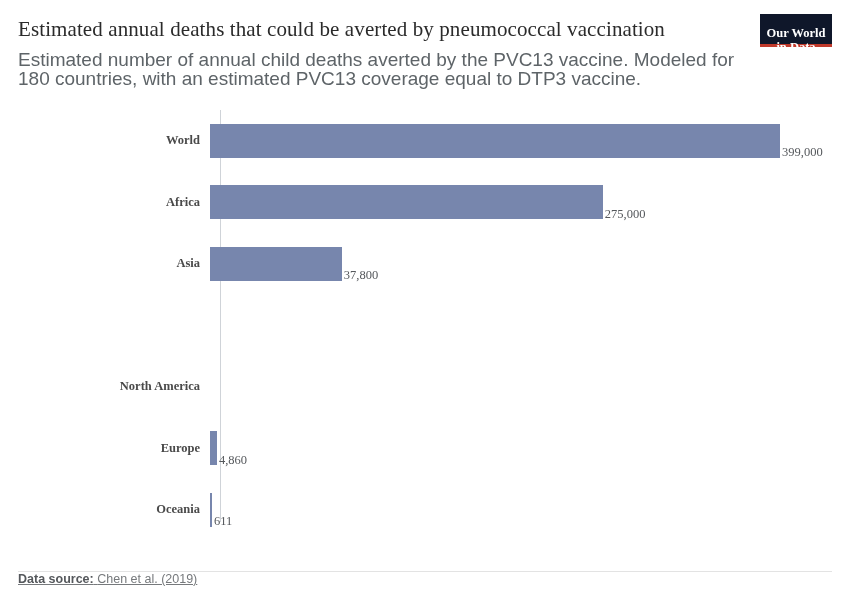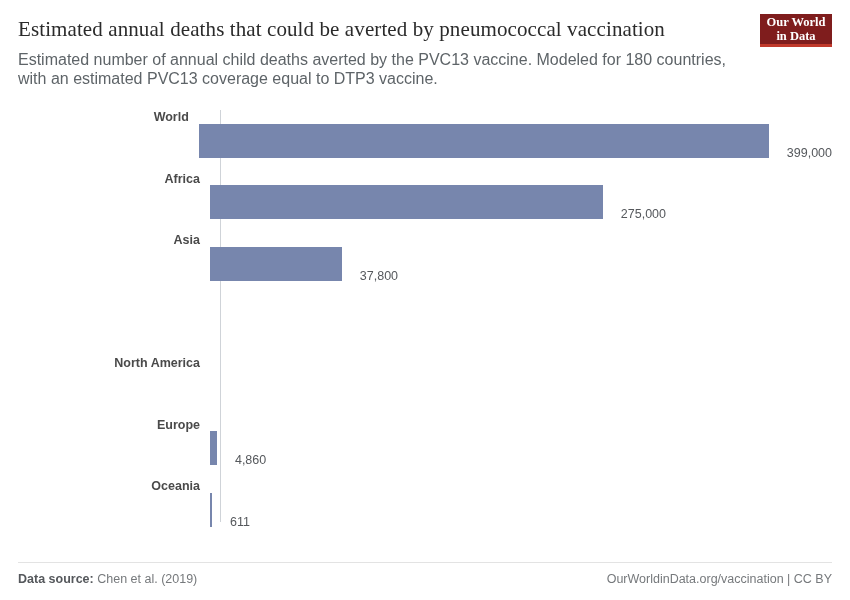--- a/index.html
+++ b/index.html
@@ -28,58 +28,59 @@
   .title {
     font-family: "Liberation Serif", serif;
     font-size: 21px;
     line-height: 30px;
     font-weight: 400;
     color: #2b2b2b;
     margin: 0 0 6px 0;
     letter-spacing: 0.1px;
   }
   .subtitle {
-    font-size: 16px;
+    font-size: 19px;
     line-height: 19px;
     color: #5e6468;
     margin: 0;
     max-width: 790px;
   }
   .logo {
     position: absolute;
     top: 0px;
     right: 0px;
     width: 72px;
     height: 33px;
-    background: #7f1d1d;
+    background: #0f172a;
     color: #ffffff;
     font-family: "Liberation Serif", serif;
     font-weight: bold;
     font-size: 12.5px;
     line-height: 14px;
     text-align: center;
-    padding-top: 1px;
+    padding-top: 12px;
     box-sizing: border-box;
     border-bottom: 3px solid #c0392b;
   }
   .logo span {
     display: block;
   }
   .chart-area {
     position: relative;
     margin-top: 22px;
     height: 412px;
   }
   .rows {
     position: relative;
   }
   .row {
     display: flex;
-    align-items: flex-start;
+    align-items: center;
     height: 61.5px;
+    font-family: Liberation Serif, serif;
   }
   .cat-label {
     width: 192px;
     text-align: right;
     padding-right: 10px;
     box-sizing: border-box;
     font-size: 12.5px;
     font-weight: bold;
     color: #4a4a4a;
     white-space: nowrap;
@@ -91,43 +92,44 @@
     height: 100%;
     position: relative;
   }
   .bar {
     background: #7786ad;
     height: 34px;
   }
   .bar-value {
     font-size: 12.5px;
     color: #55585c;
-    padding-left: 18px;
+    padding-left: 2px;
     white-space: nowrap;
     margin-top: 24px;
   }
   .axis-line {
     position: absolute;
     left: 202px;
     top: 0;
     bottom: 0;
     width: 1px;
     background: #cfd3d8;
   }
   .footer {
     position: absolute;
     left: 18px;
     right: 18px;
     bottom: 14px;
     border-top: 1px solid #e3e3e3;
-    padding-top: 9px;
+    padding-top: 0;
     display: flex;
     justify-content: space-between;
     font-size: 12.5px;
     color: #76797c;
+    text-decoration: underline;
   }
   .footer .src-label {
     font-weight: bold;
     color: #55585c;
   }
   .footer-left, .footer-right {
     white-space: nowrap;
   }
 </style>
 </head>
@@ -188,16 +190,15 @@
           </div>
         </div>
       </div>
   </div>
 
   <div class="footer">
     <div class="footer-left">
       <span class="src-label">Data source:</span>
       <span>Chen et al. (2019)</span>
     </div>
-    <div class="footer-right">OurWorldinData.org/vaccination | CC BY</div>
   </div>
 
 </div>
 
 </body></html>

